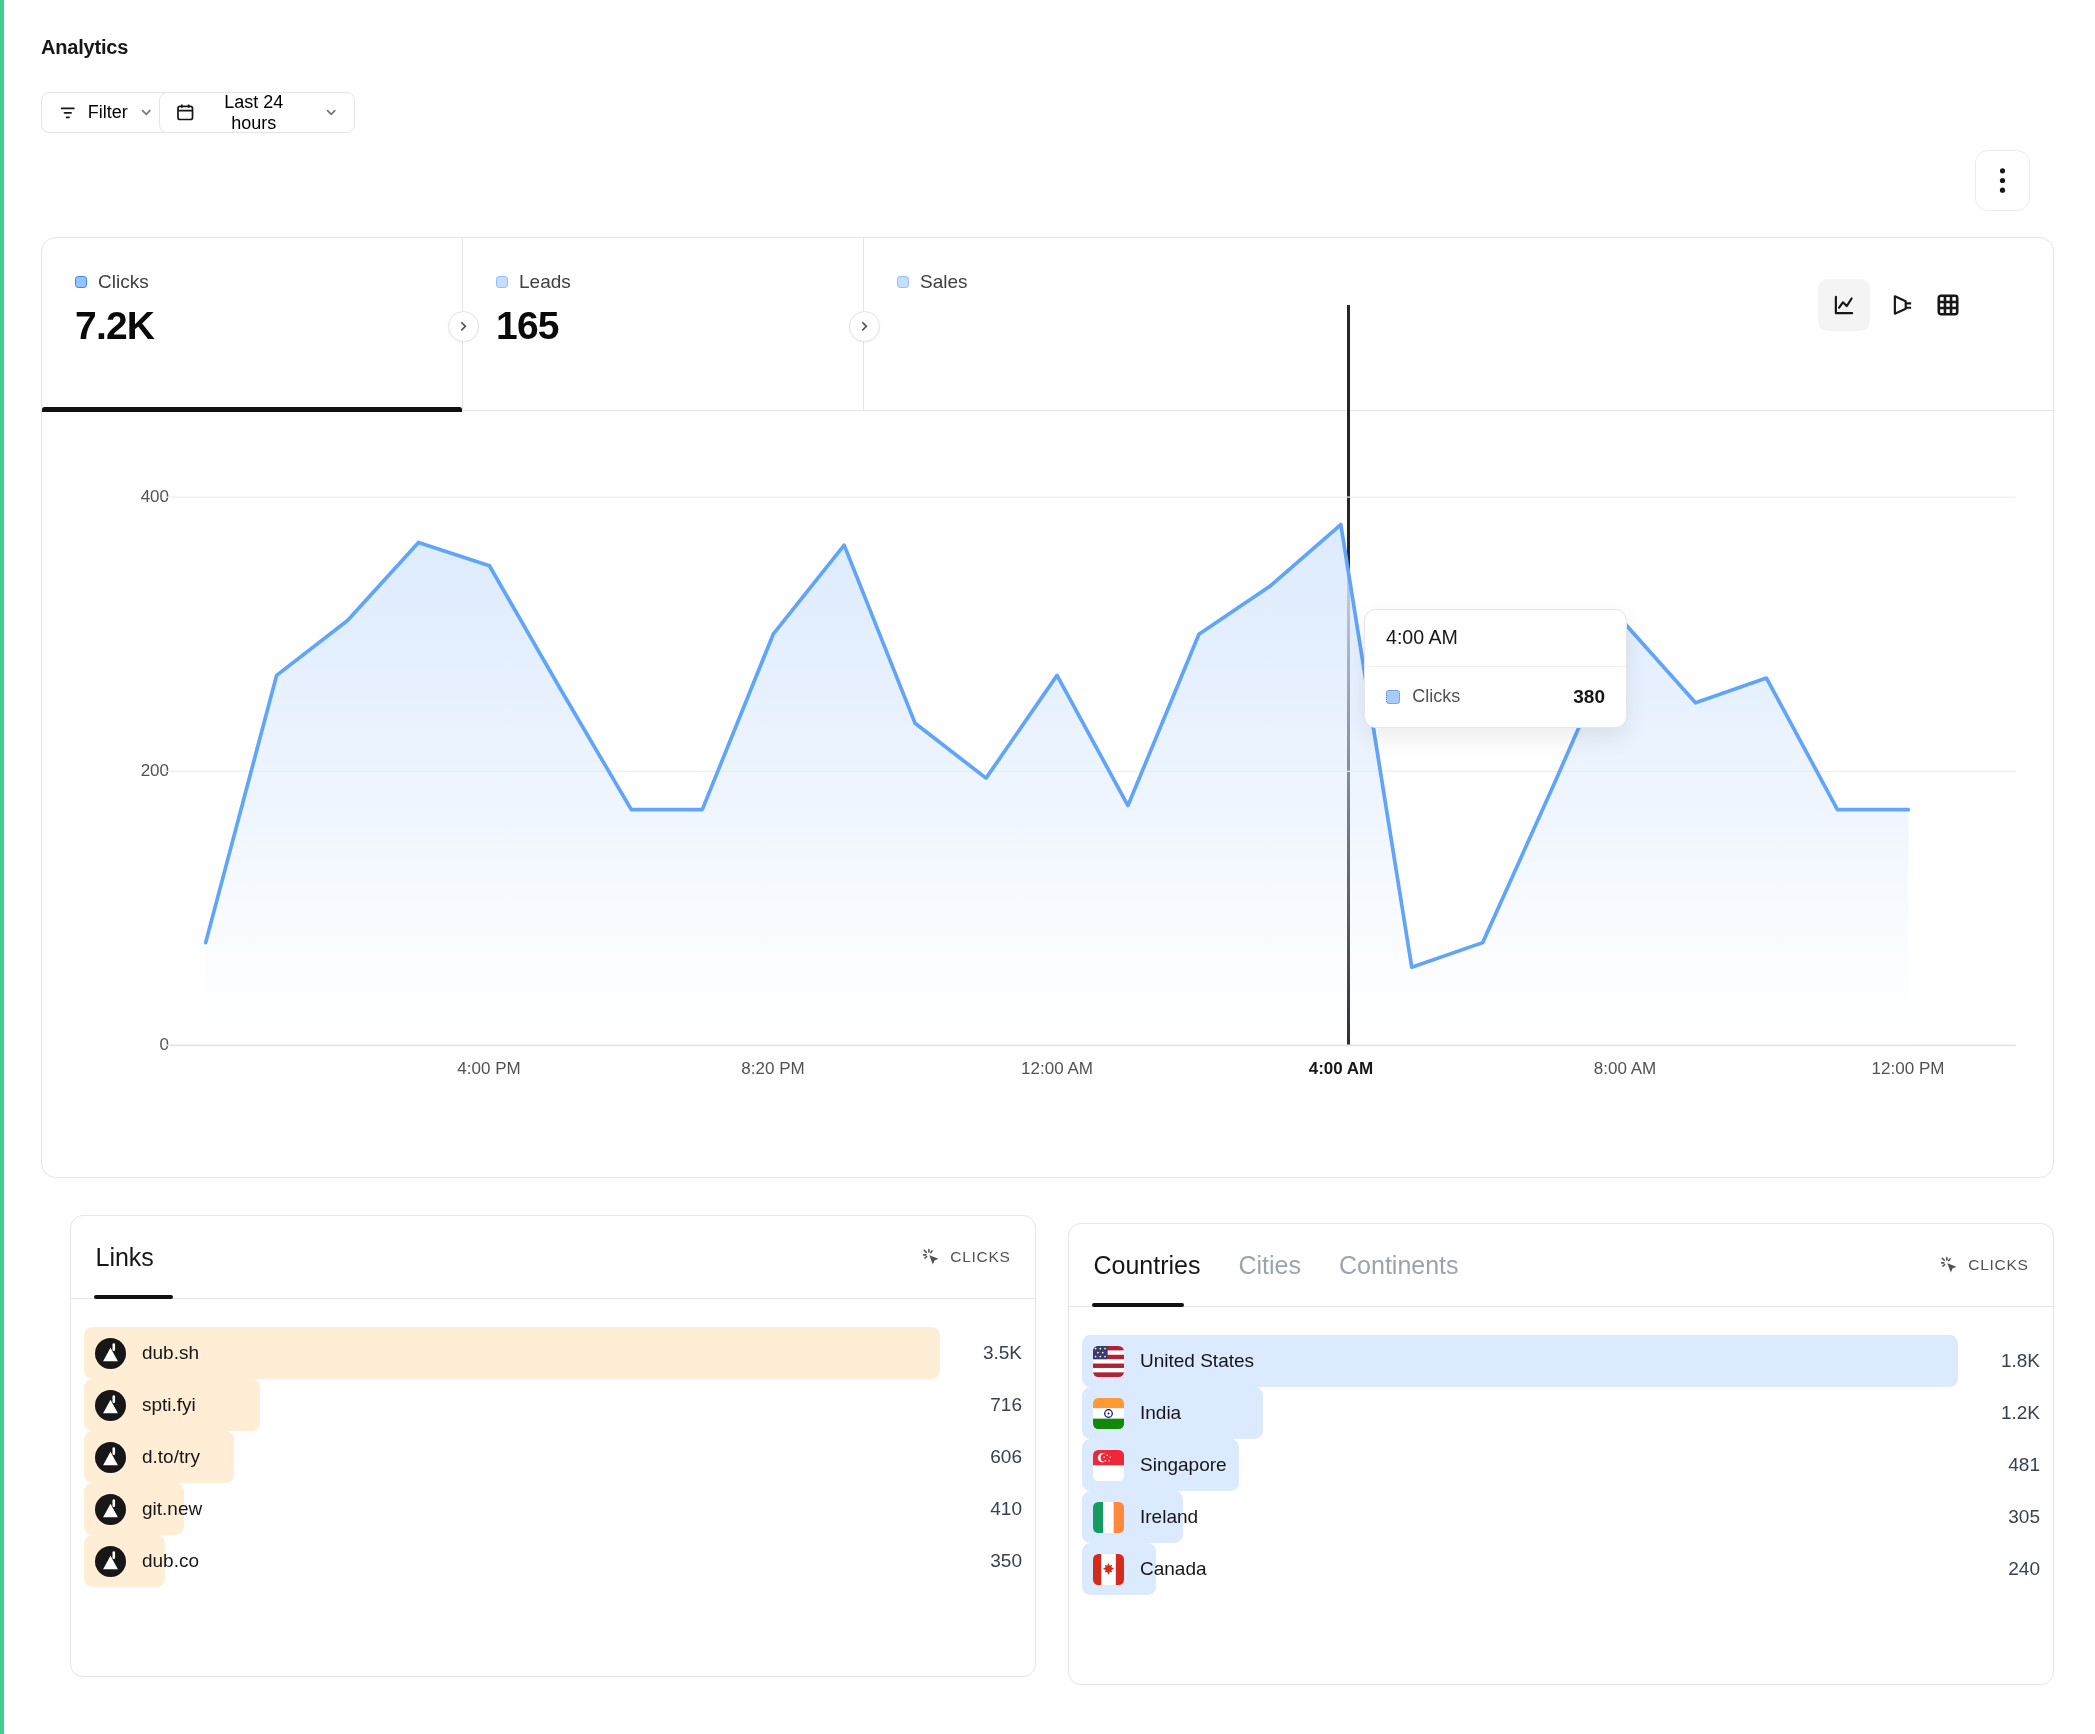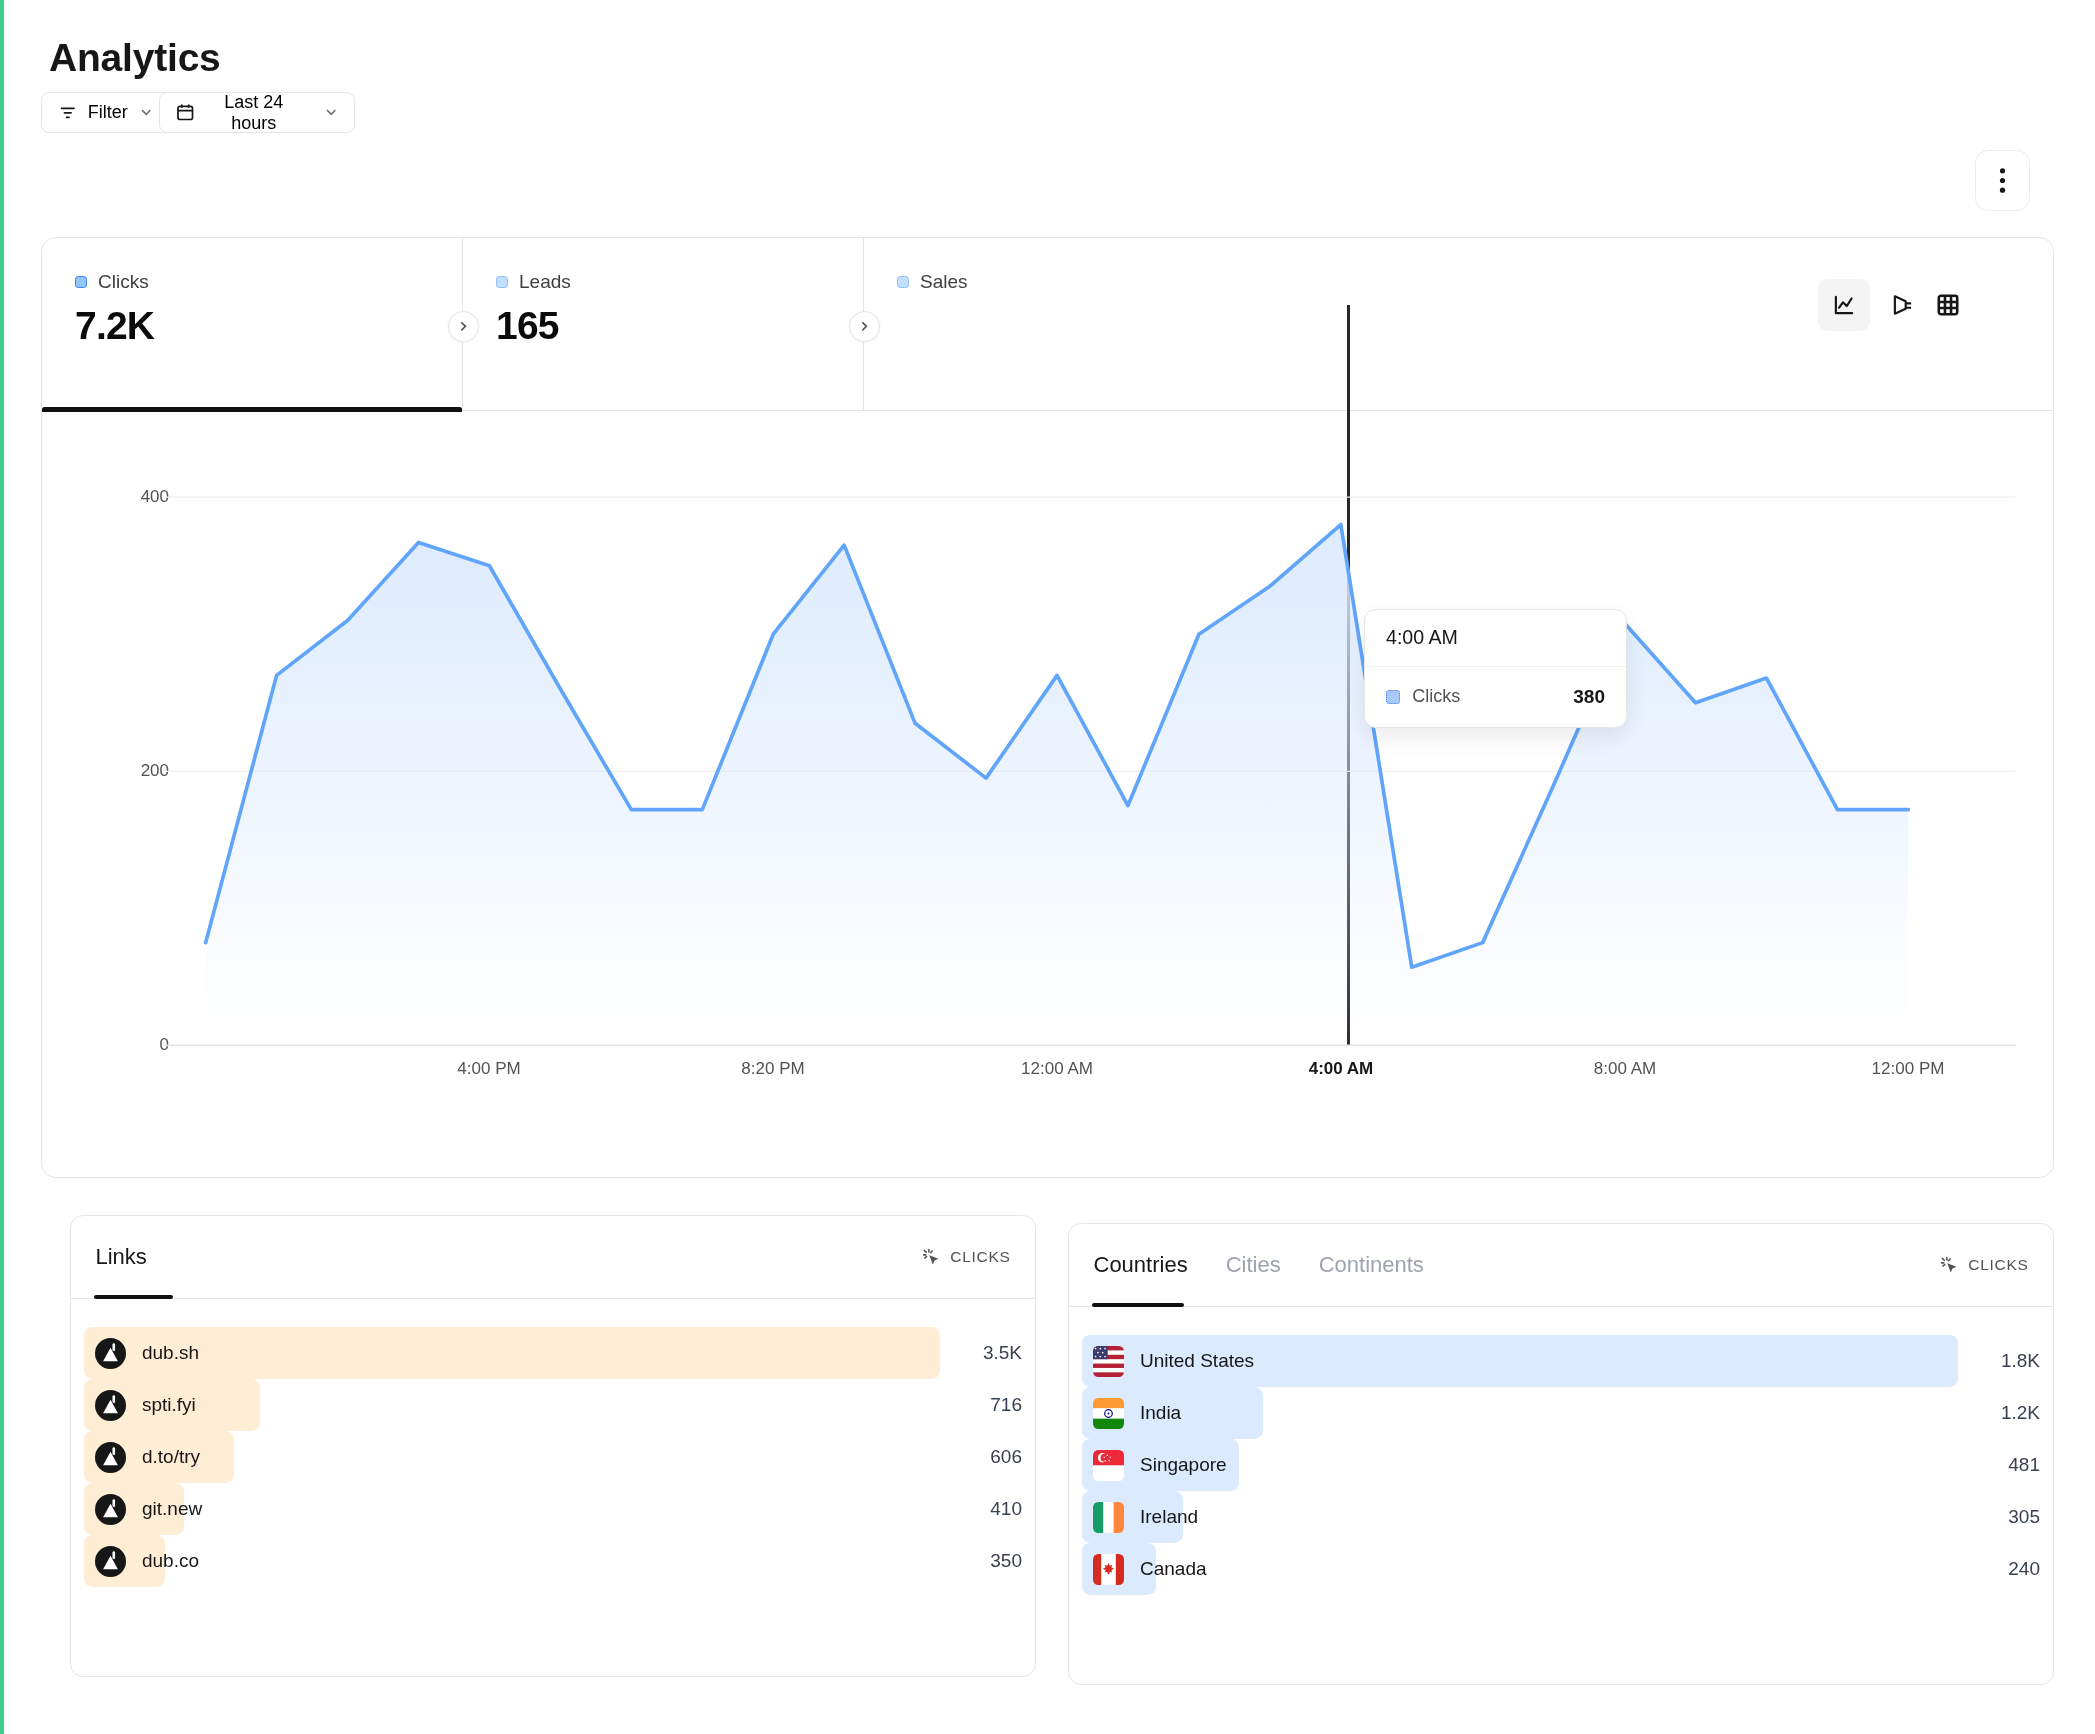--- a/index.html
+++ b/index.html
@@ -1,18 +1,18 @@
 <!DOCTYPE html>
 <html style="font-size:13px"><head>
 <meta charset="utf-8">
 <style>
   * { margin:0; padding:0; box-sizing:border-box; }
   html,body { width:2096px; height:1735px; background:#fff; font-family:"Liberation Sans",sans-serif; color:#171717; overflow:hidden; }
   .green-edge { position:absolute; left:0; top:0; width:4.1px; height:1735px; background:#3ecf8e; }
-  .page-title { position:absolute; left:49px; top:36px; font-size:39px; font-weight:700; letter-spacing:-0.2px; }
+  .page-title { position:absolute; left:41px; top:36px; font-size:20px; font-weight:700; letter-spacing:-0.2px; }
 
   
   .btn { background:#fff; border:0.8px solid #e5e5e5; border-radius:8.2px; display:flex; align-items:center; cursor:pointer; }
   .filter-btn { position:absolute; left:41px; top:92px; height:41px; padding:0 16.4px; gap:9.8px; font-size:18px; font-weight:500; }
   .date-btn { position:absolute; left:159px; top:92px; height:41px; width:196px; padding:0 14.7px; gap:10.6px; font-size:18px; font-weight:500; }
   .date-btn .spacer { flex:1; }
   .kebab-btn { position:absolute; left:1975px; top:150px; width:55px; height:61px; border:0.8px solid #ececec; border-radius:13px; display:flex; align-items:center; justify-content:center; background:#fff; cursor:pointer; }
 
   
   .analytics-card { position:absolute; left:41px; top:237px; width:2013px; height:941px; border:0.8px solid #e5e5e5; border-radius:14.7px; background:#fff; }
@@ -43,21 +43,21 @@
   .tt-row { display:flex; align-items:center; gap:12.3px; padding:19px 21px; }
   .tt-sq { width:14px; height:14px; border-radius:3.3px; background:#a9c9fb; border:1.6px dotted #3b82f6; }
   .tt-label { color:#525252; font-size:18px; flex:1; }
   .tt-value { font-size:19px; font-weight:700; color:#171717; }
 
   
   .panel { position:absolute; top:1215px; height:462px; border:0.8px solid #e5e5e5; border-radius:13px; background:#fff; }
   .panel.links { left:70px; width:966px; }
   .panel.countries { left:1068px; width:986px;margin-top:8px; }
   .panel-header { height:83px; border-bottom:0.8px solid #e5e5e5; display:flex; align-items:center; padding:0 24.5px; position:relative; }
-  .panel-tabs { display:flex; gap:38px; font-size:22px;justify-content:center; }
+  .panel-tabs { display:flex; gap:38px; font-size:25px;justify-content:center; }
   .p-tab { color:#9ca3af; cursor:pointer; }
   .p-tab.on { color:#171717; font-weight:500; }
   .tab-underline { position:absolute; bottom:-0.8px; left:23px; height:4.1px; background:#111; border-radius:2.5px; }
   .metric { margin-left:auto; display:flex; align-items:center; gap:8.2px; color:#525252; font-size:15.5px; letter-spacing:0.7px; font-weight:500; cursor:pointer; }
   .panel-rows { padding:28px 13px 0; display:flex; flex-direction:column; }
   .rowitem { display:flex; align-items:center; height:52px; cursor:pointer; }
   .bar-track { flex:1; position:relative; height:100%; }
   .bar { position:absolute; left:0; top:0; height:100%; border-radius:8.2px; }
   .links .bar { background:#ffedd5; }
   .countries .bar { background:#dbeafe; }

